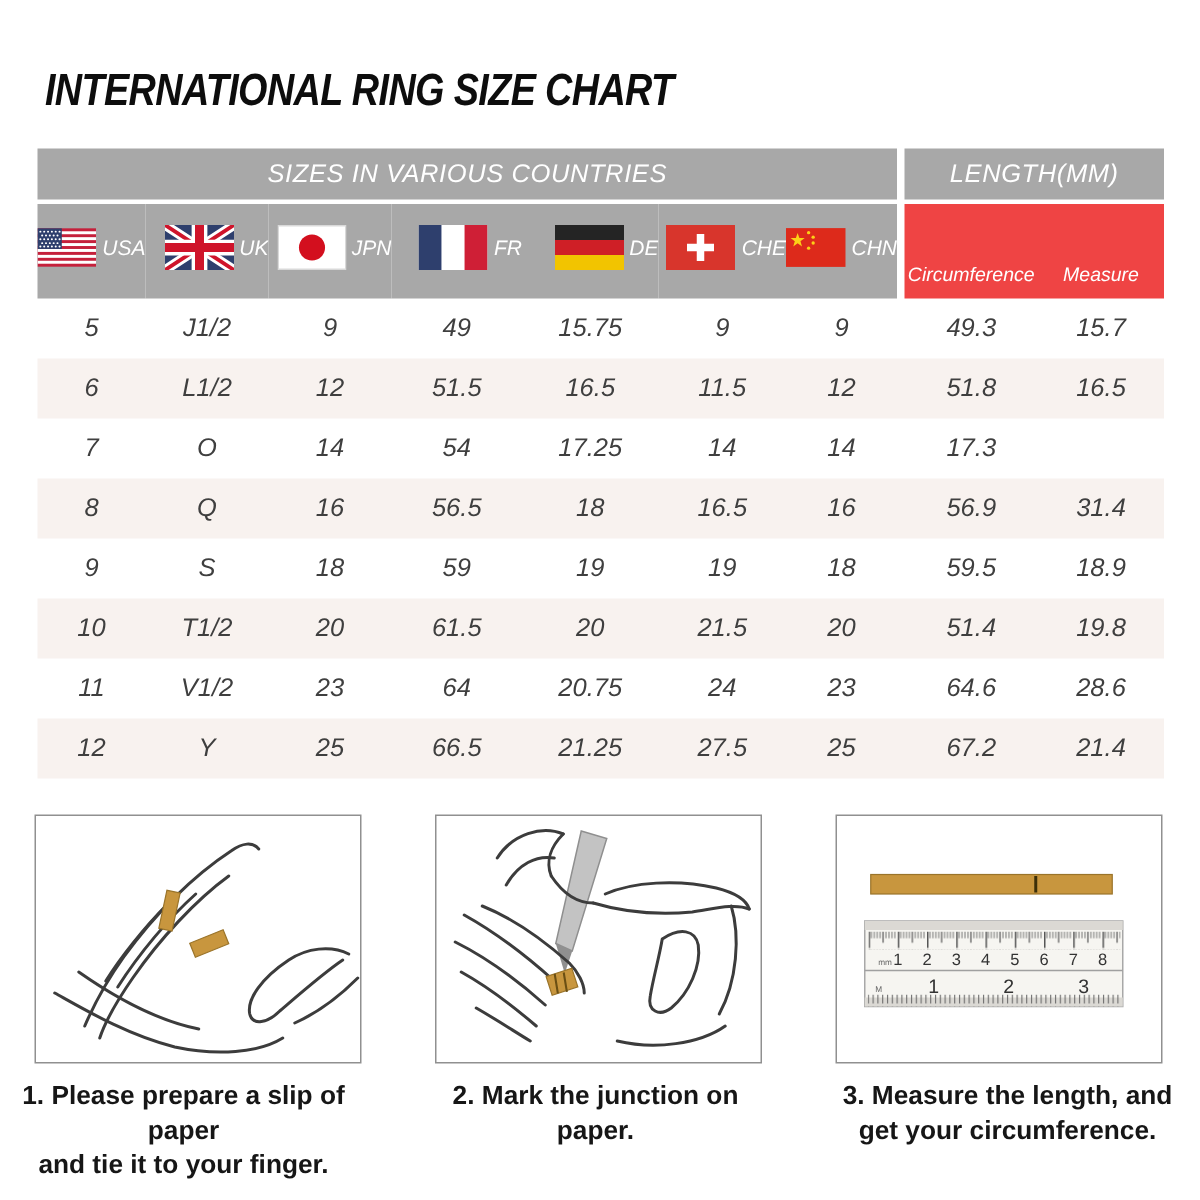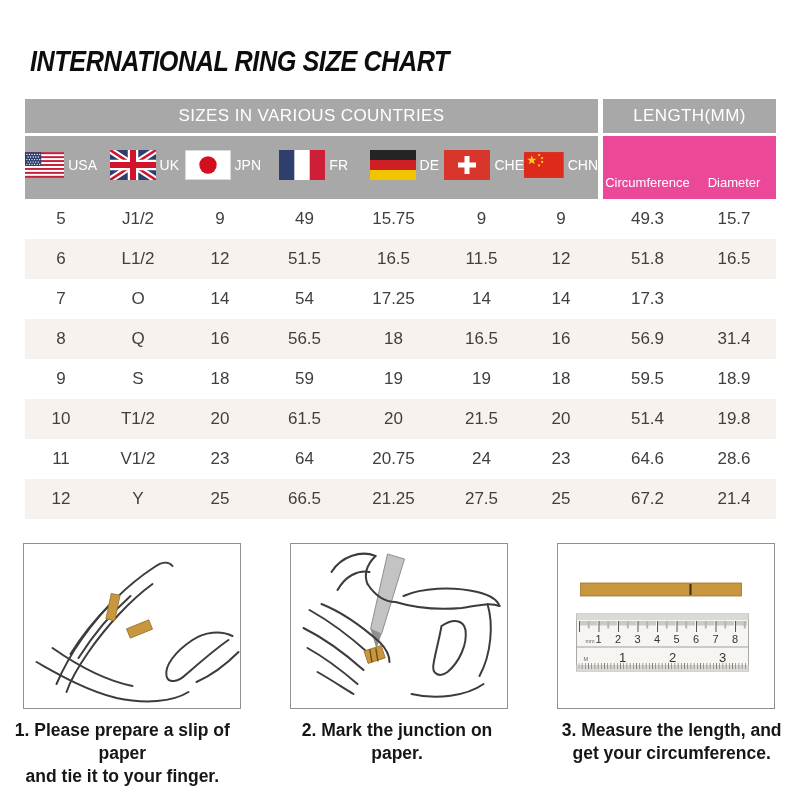--- a/index.html
+++ b/index.html
@@ -3,33 +3,33 @@
 <meta charset="utf-8">
 <style>
   * { margin:0; padding:0; box-sizing:border-box; }
   html,body { width:800px; height:800px; background:#fff; overflow:hidden;
               font-family:"Liberation Sans", sans-serif; }
 
   .page-title { margin:44px 0 0 30px; font-size:30px; font-weight:bold; font-style:italic;
                 color:#0d0d0d; white-space:nowrap; transform:scaleX(0.84);
                 transform-origin:left center; letter-spacing:-0.5px; }
 
-  .ring-table { margin:21px 0 0 25px; width:751px; }
+  .ring-table { margin:21px 0 0 25px; width:751px;font-style:italic; }
   .grid { display:grid; grid-template-columns:72px 82px 82px 87px 91px 85px 74px 5px 89px 84px; }
   .header-top { height:34px; margin-bottom:3px; }
   .htcell { background:#a8a8a8; color:#fff; display:flex; align-items:center;
             justify-content:center; font-size:17px; letter-spacing:0.4px; }
   .span7 { grid-column:1 / span 7; }
   .span2r { grid-column:9 / span 2; }
   .header-flags { height:63px; }
   .flagcell { background:#a8a8a8; display:flex; flex-direction:row; align-items:center;
               justify-content:flex-end; gap:4px; padding-bottom:5px; }
   .flagcell svg { width:46px; height:30px; display:block; }
   .code { color:#fff; font-size:14px; line-height:1; }
-  .lencell { background:#ec4899; color:#fff; font-size:13px; display:flex;
+  .lencell { background:#ef4444; color:#fff; font-size:13px; display:flex;
              align-items:flex-end; justify-content:center; padding-bottom:9px; }
   .data-row { height:40px; }
   .data-row.alt { background:#f8f2ef; }
   .data-cell { display:flex; align-items:center; justify-content:center;
                font-size:17px; color:#3f3f3f; }
 
   .figures { margin:24px 0 0 23px; width:752px; display:flex; justify-content:space-between; }
   .fig { width:218px; height:166px; border:1px solid #909090; background:#fff; }
   .fig svg { width:100%; height:100%; display:block; }
 
@@ -124,21 +124,21 @@
           <circle cx="17.5" cy="3.5" r="1.3"></circle>
             <circle cx="21" cy="7" r="1.3"></circle>
           <circle cx="21" cy="11.5" r="1.3"></circle>
             <circle cx="17.5" cy="15.5" r="1.3"></circle>
         </g>
       </svg>
       <span class="code">CHN</span>
     </div>
     <div></div>
     <div class="lencell">Circumference</div>
-    <div class="lencell">Diameter</div>
+    <div class="lencell">Measure</div>
   </div>
 
   <div id="tbody">
       <div class="grid data-row">
         <div class="data-cell">5</div>
         <div class="data-cell">J1/2</div>
         <div class="data-cell">9</div>
         <div class="data-cell">49</div>
         <div class="data-cell">15.75</div>
         <div class="data-cell">9</div>

